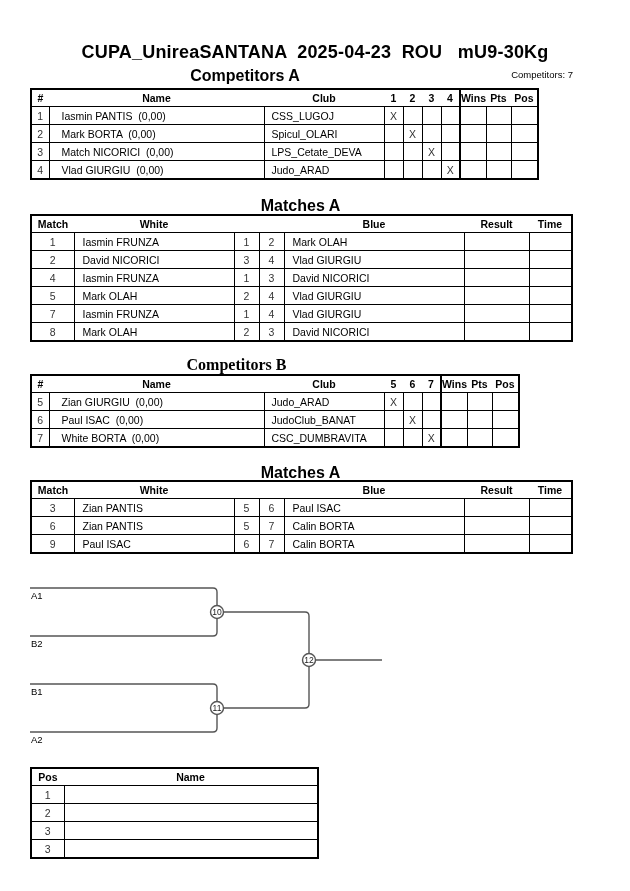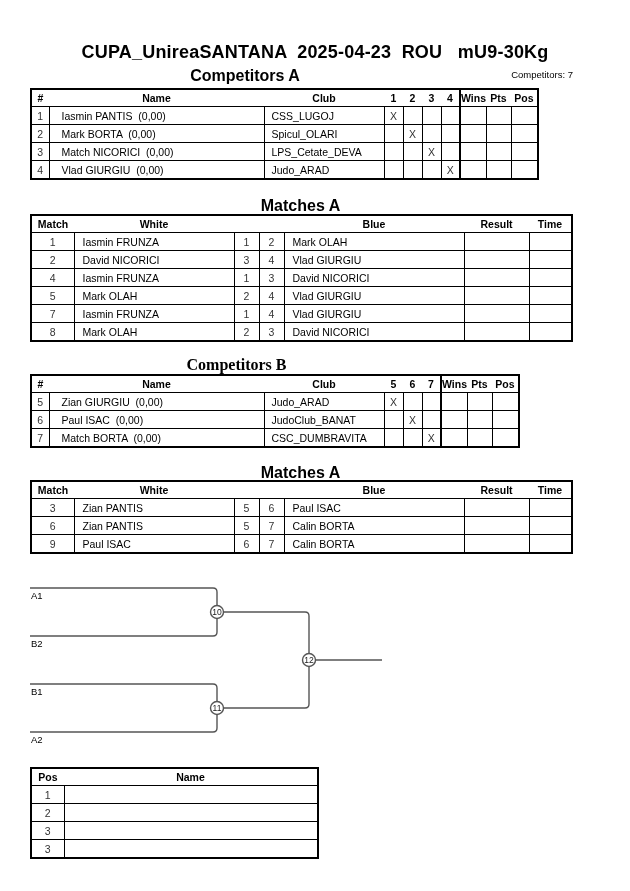--- a/index.html
+++ b/index.html
@@ -247,21 +247,21 @@
         <td class="clubc">JudoClub_BANAT</td>
         <td class="c mark"></td>
         <td class="c mark">X</td>
         <td class="c mark"></td>
         <td class="thickL"></td>
         <td></td>
         <td></td>
       </tr>
       <tr>
         <td class="c num">7</td>
-        <td class="name">Match BORTA  (0,00)</td>
+        <td class="name">White BORTA  (0,00)</td>
         <td class="clubc">CSC_DUMBRAVITA</td>
         <td class="c mark"></td>
         <td class="c mark"></td>
         <td class="c mark">X</td>
         <td class="thickL"></td>
         <td></td>
         <td></td>
       </tr>
     </tbody>
   </table>

